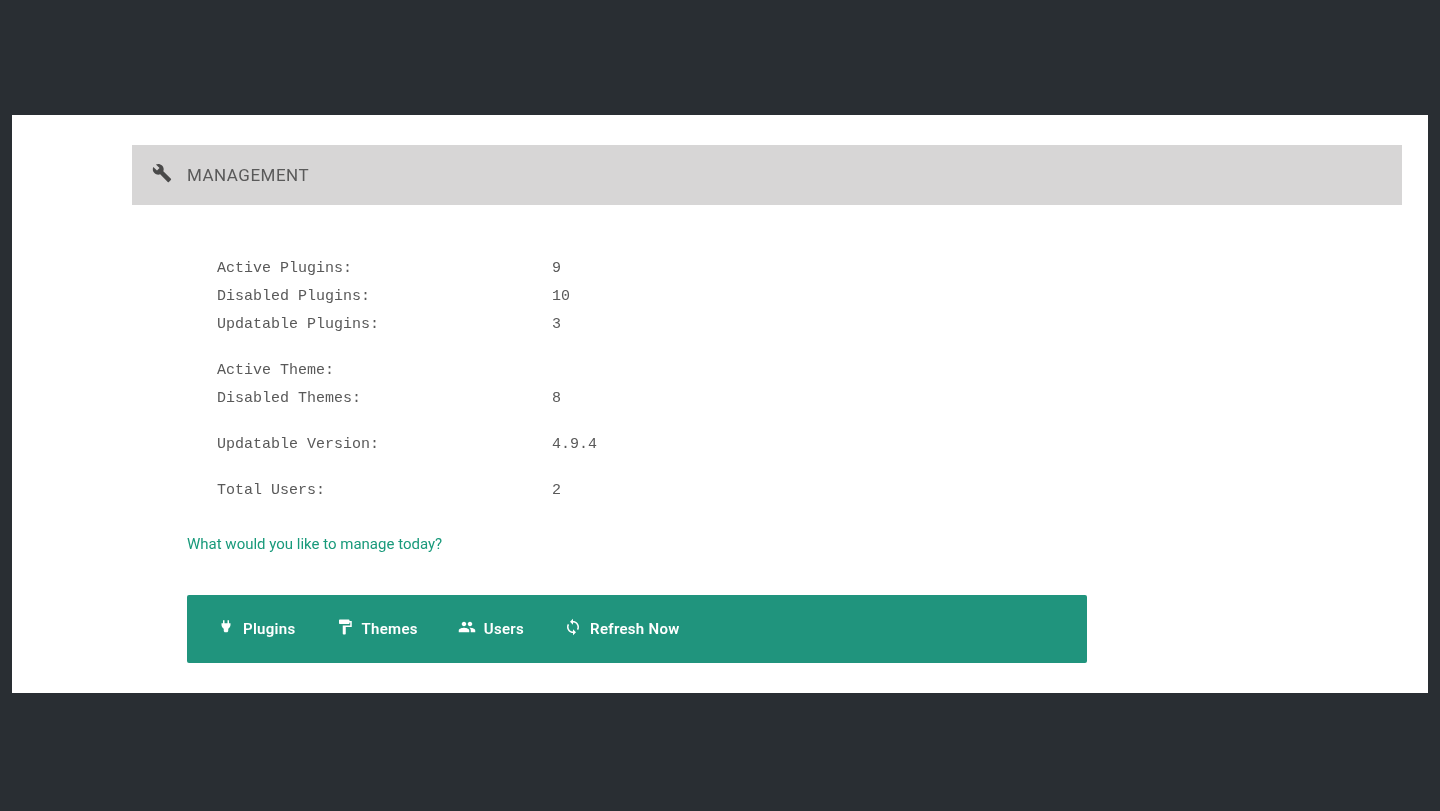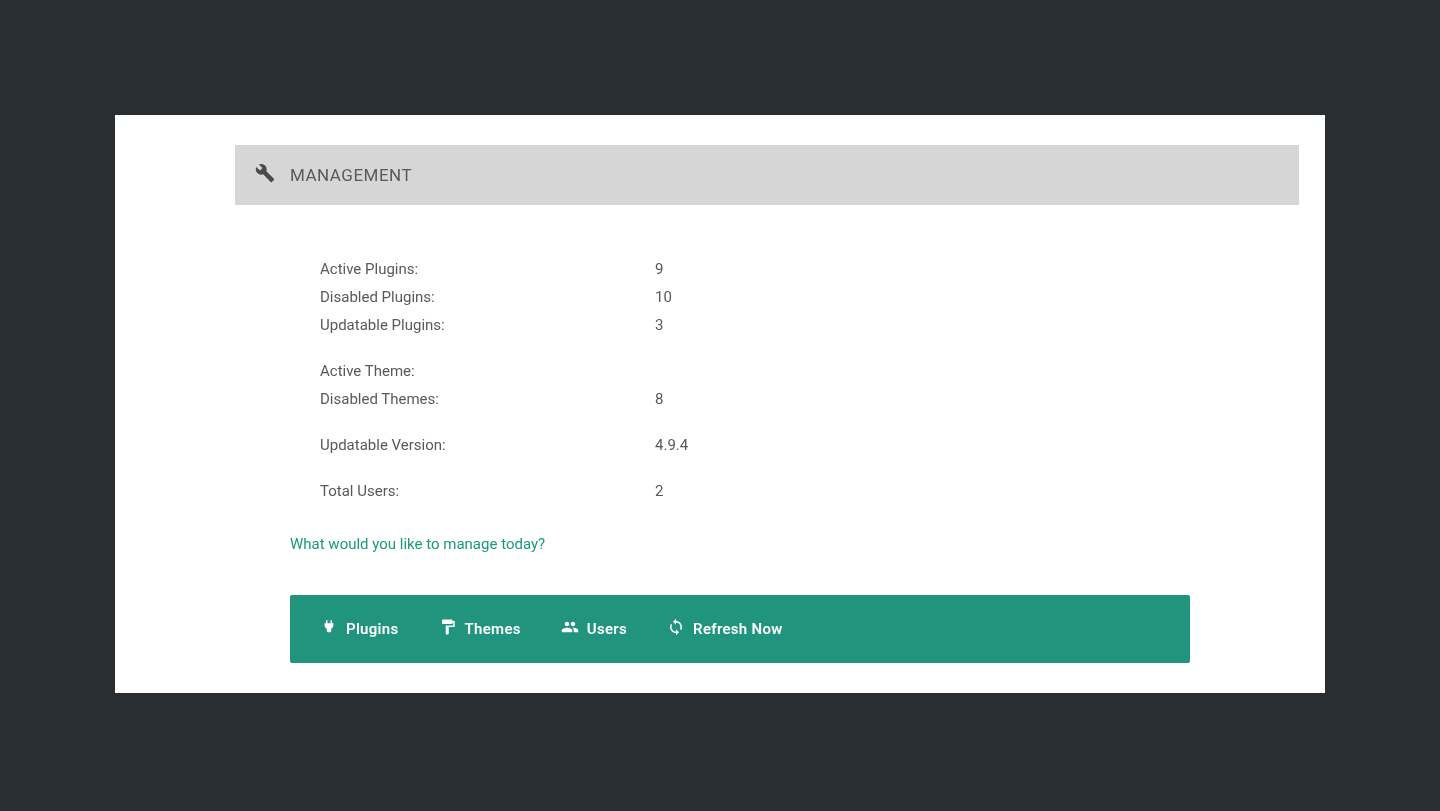--- a/index.html
+++ b/index.html
@@ -12,21 +12,21 @@
       font-family: -apple-system, BlinkMacSystemFont, "Segoe UI", Roboto, "Helvetica Neue", Arial, sans-serif;
       width: 1440px;
       height: 811px;
       display: flex;
       align-items: flex-start;
       justify-content: center;
       padding-top: 115px;
     }
     .panel {
       background-color: #ffffff;
-      width: 1210px;
+      width: 1416px;
       padding: 30px 0 30px 0;
     }
     .header-bar {
       background-color: #d7d6d6;
       margin: 0 26px 0 120px;
       padding: 18px 20px;
       display: flex;
       align-items: center;
       gap: 15px;
     }
@@ -45,20 +45,21 @@
       padding: 50px 26px 0 175px;
     }
     .stats-heading {
       color: #199a7b;
       font-size: 15px;
       font-weight: 400;
       margin-bottom: 8px;
     }
     .stats-table {
       margin-bottom: 30px;
+      font-family: Liberation Mono, monospace;
     }
     .stat-row {
       display: flex;
       padding: 2px 0;
       line-height: 1.6;
     }
     .stat-row.spacer {
       height: 18px;
     }
     .stat-label {

